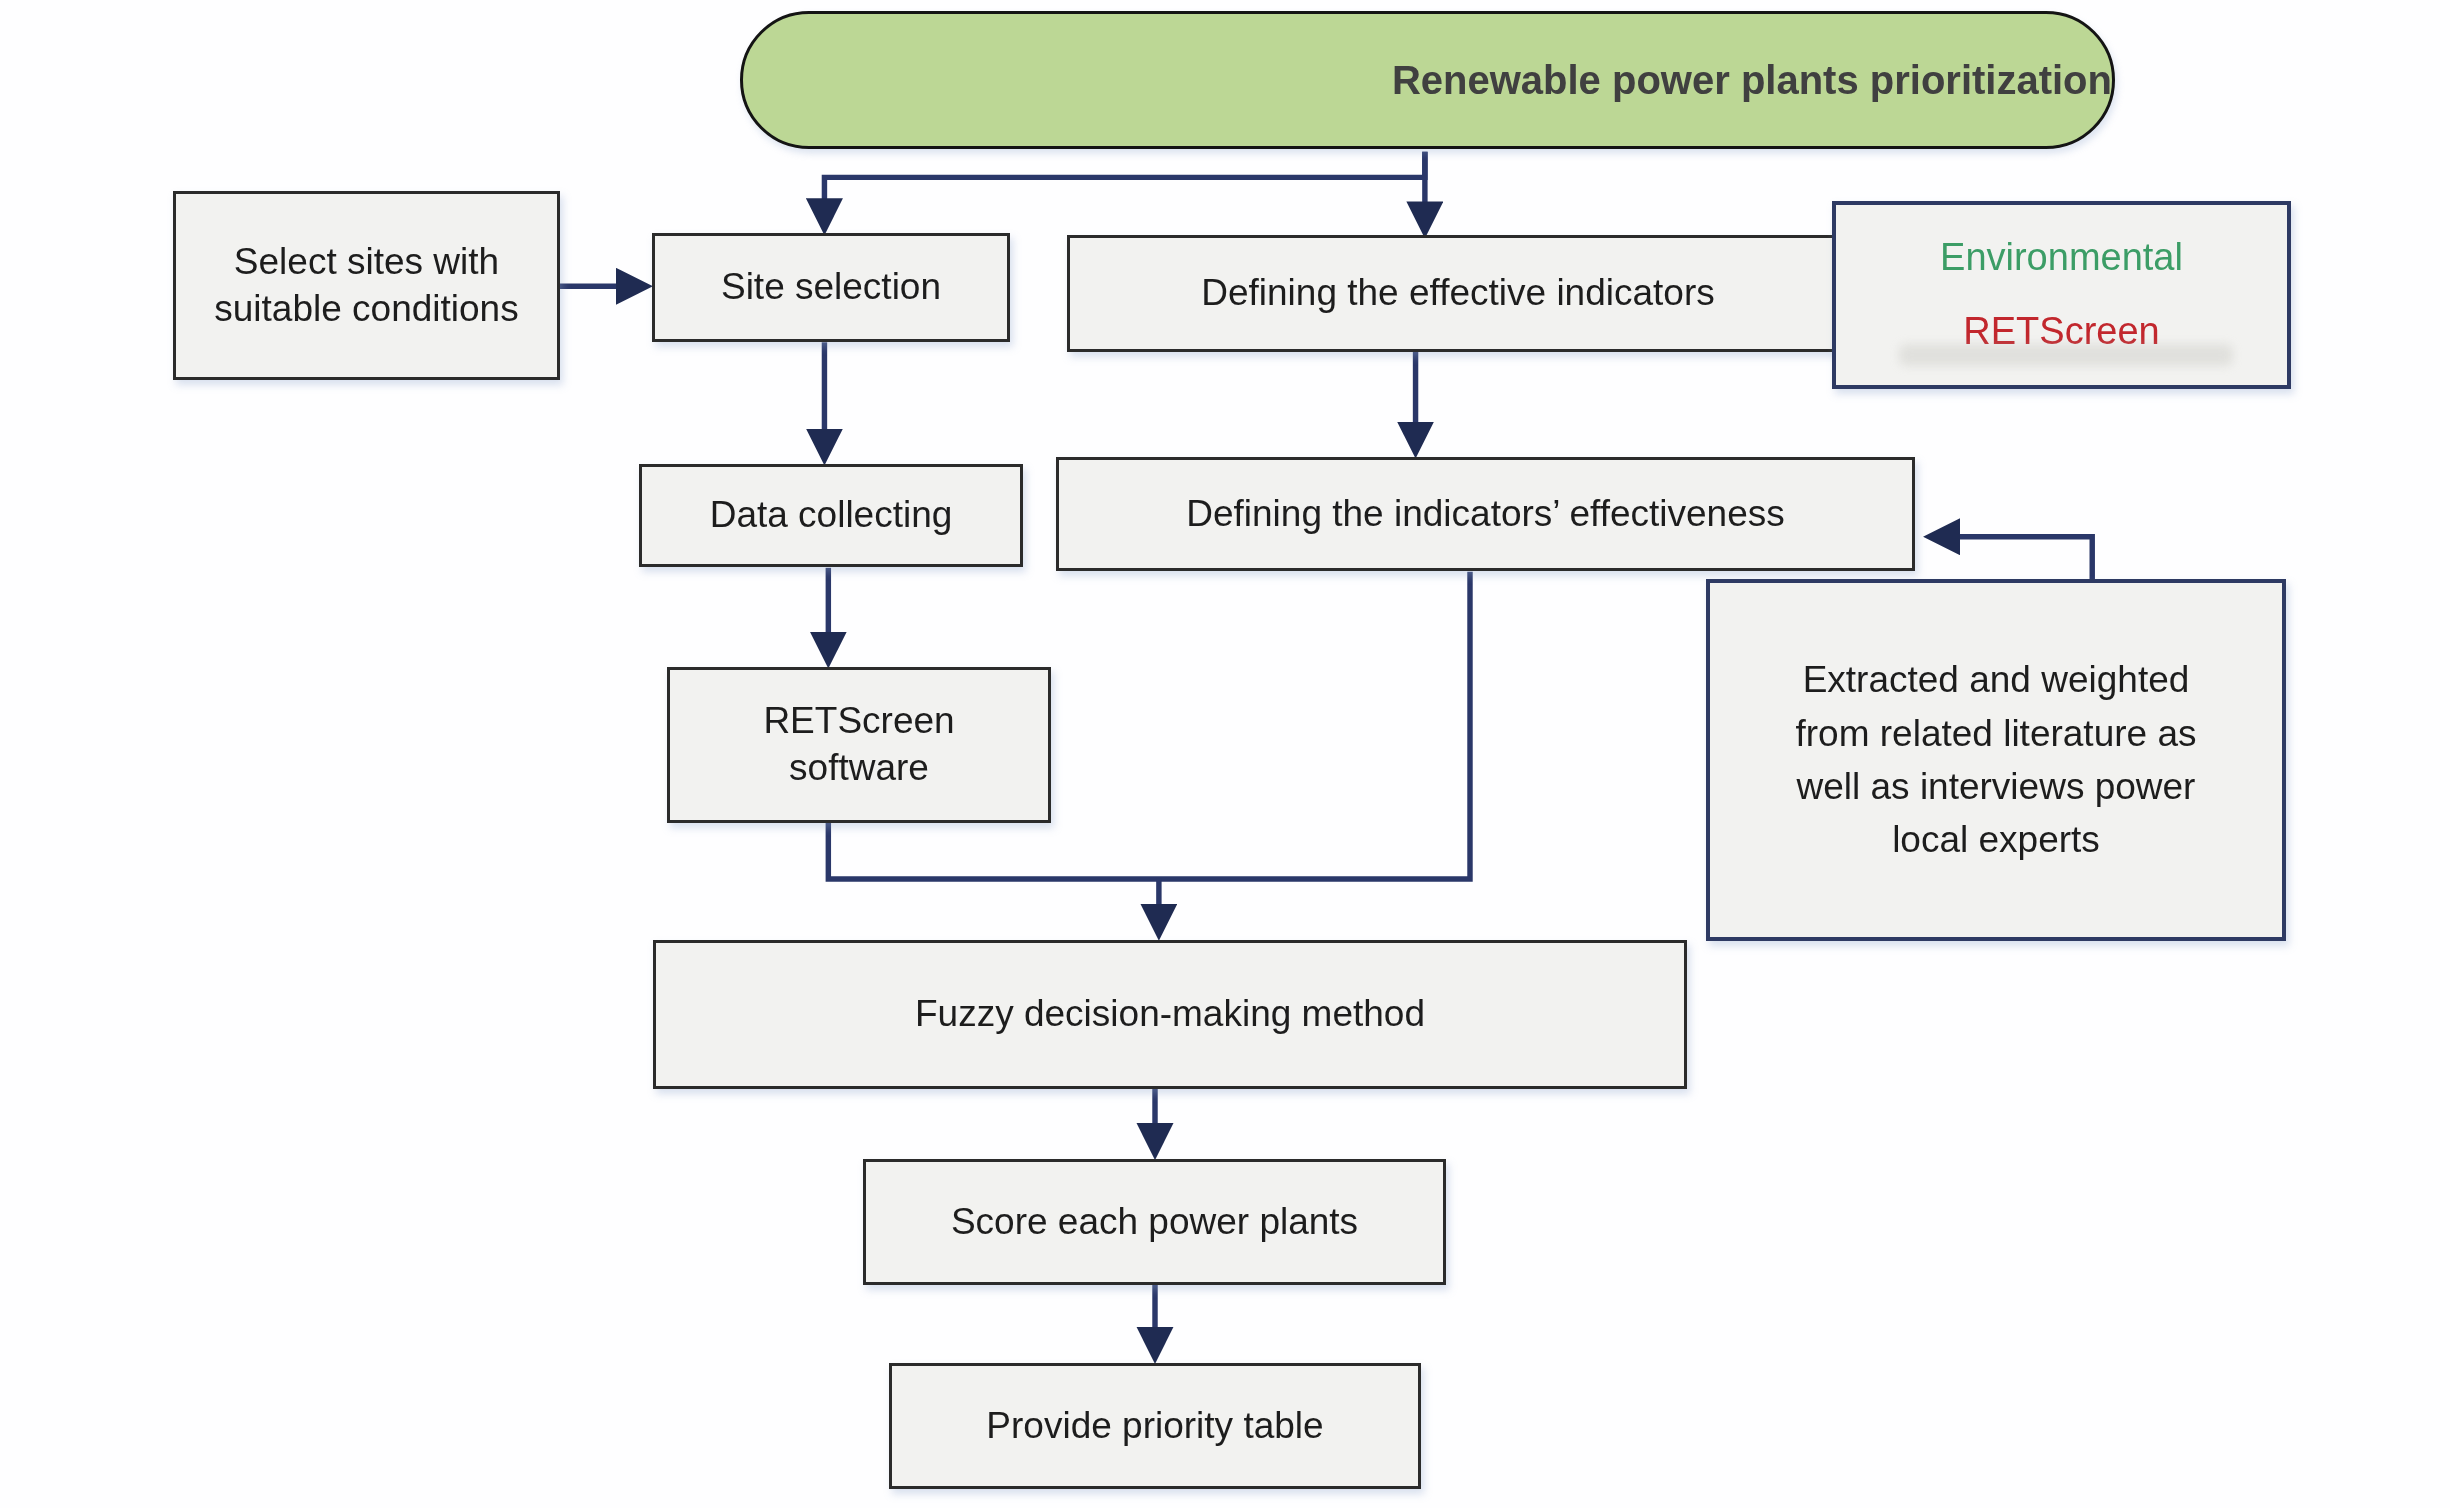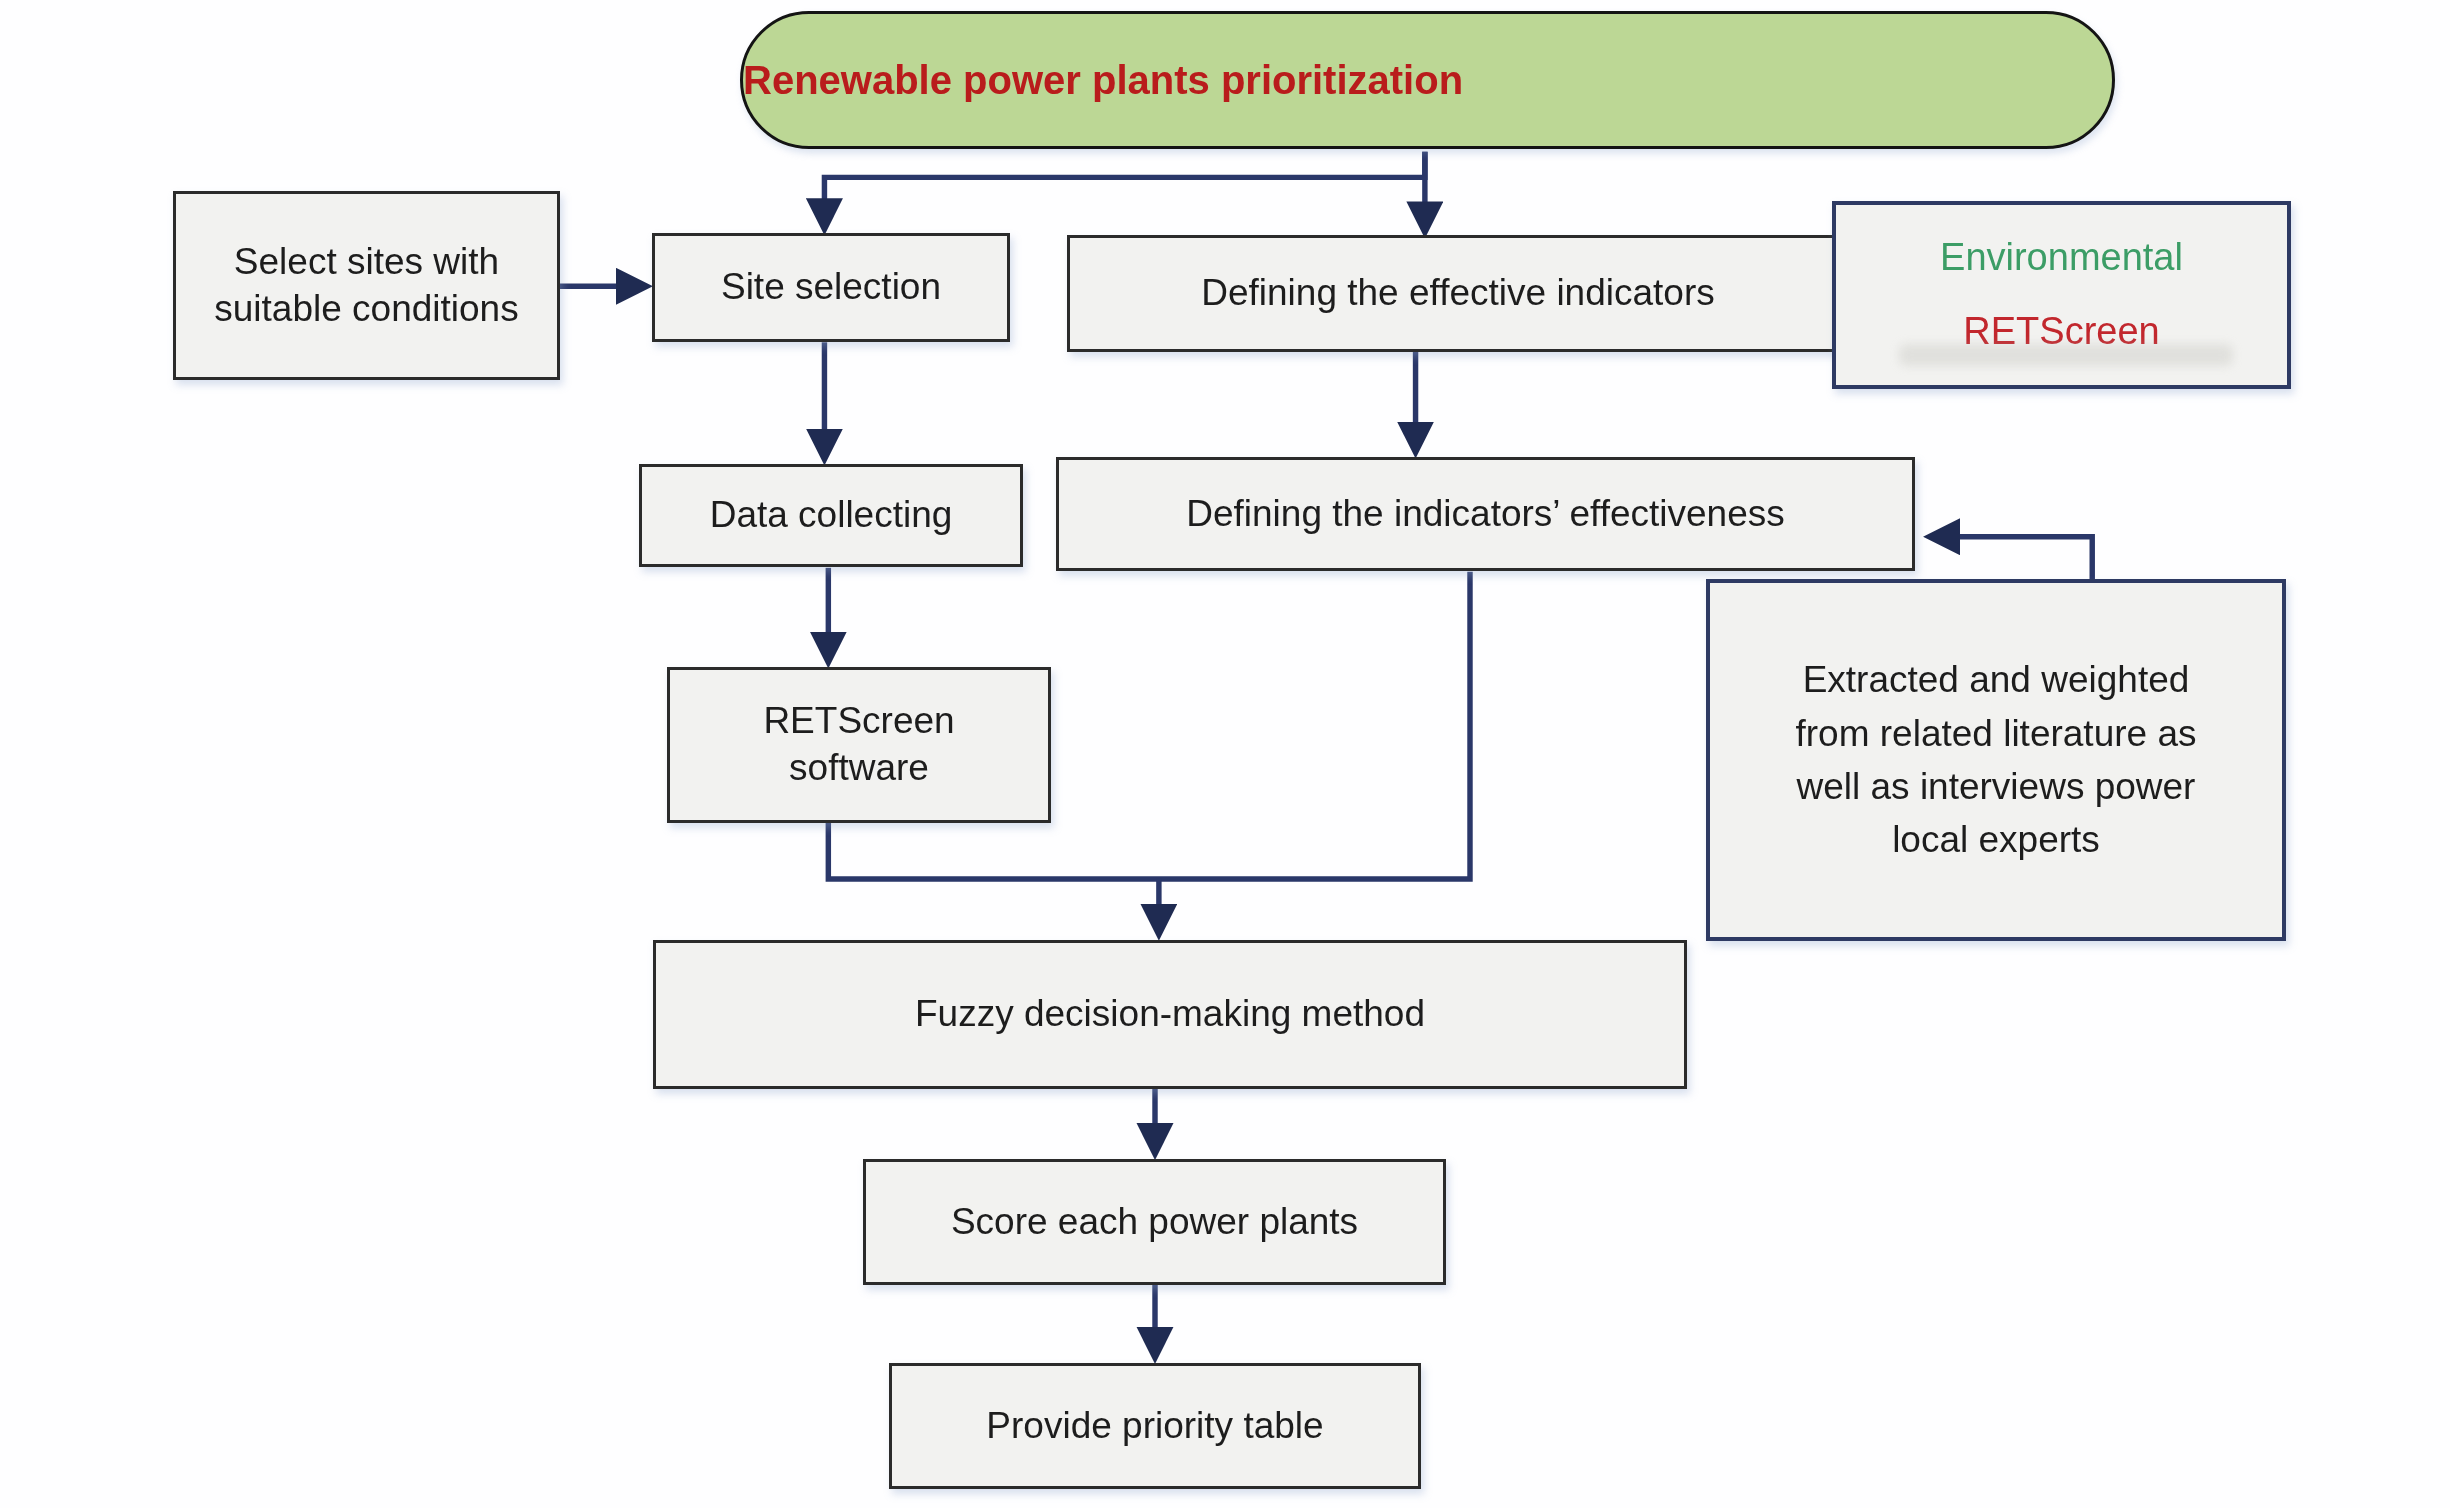--- a/index.html
+++ b/index.html
@@ -18,22 +18,22 @@
   .node.navy{border:4.7px solid #2e3a63;}
   .node.extracted{font-size:37px;line-height:1.44;}
   .node.envfin{flex-direction:column;gap:26.4px;font-size:38px;}
   .env{color:#3c9d66;}
   .fin{color:#c2272d;}
   .ghost{position:absolute;left:14%;right:12%;bottom:18.7px;height:22px;
     background:rgba(178,178,172,0.28);filter:blur(4.7px);border-radius:7.8px;}
   .pill{
     position:absolute;z-index:2;box-sizing:border-box;
     background:#bcd795;border:3.1px solid #141414;border-radius:72px;
-    display:flex;align-items:center;justify-content:flex-start;
-    font-size:40px;font-weight:bold;color:#b91c1c;
+    display:flex;align-items:center;justify-content:flex-end;
+    font-size:40px;font-weight:bold;color:#404040;
     box-shadow:2.3px 4.7px 7px rgba(145,168,205,0.30);
   }
 </style>
 </head>
 <body>
 
 <div class="canvas">
 
   <svg class="connectors" width="2450" height="1509" viewBox="0 0 3150 1940">
     <defs>

